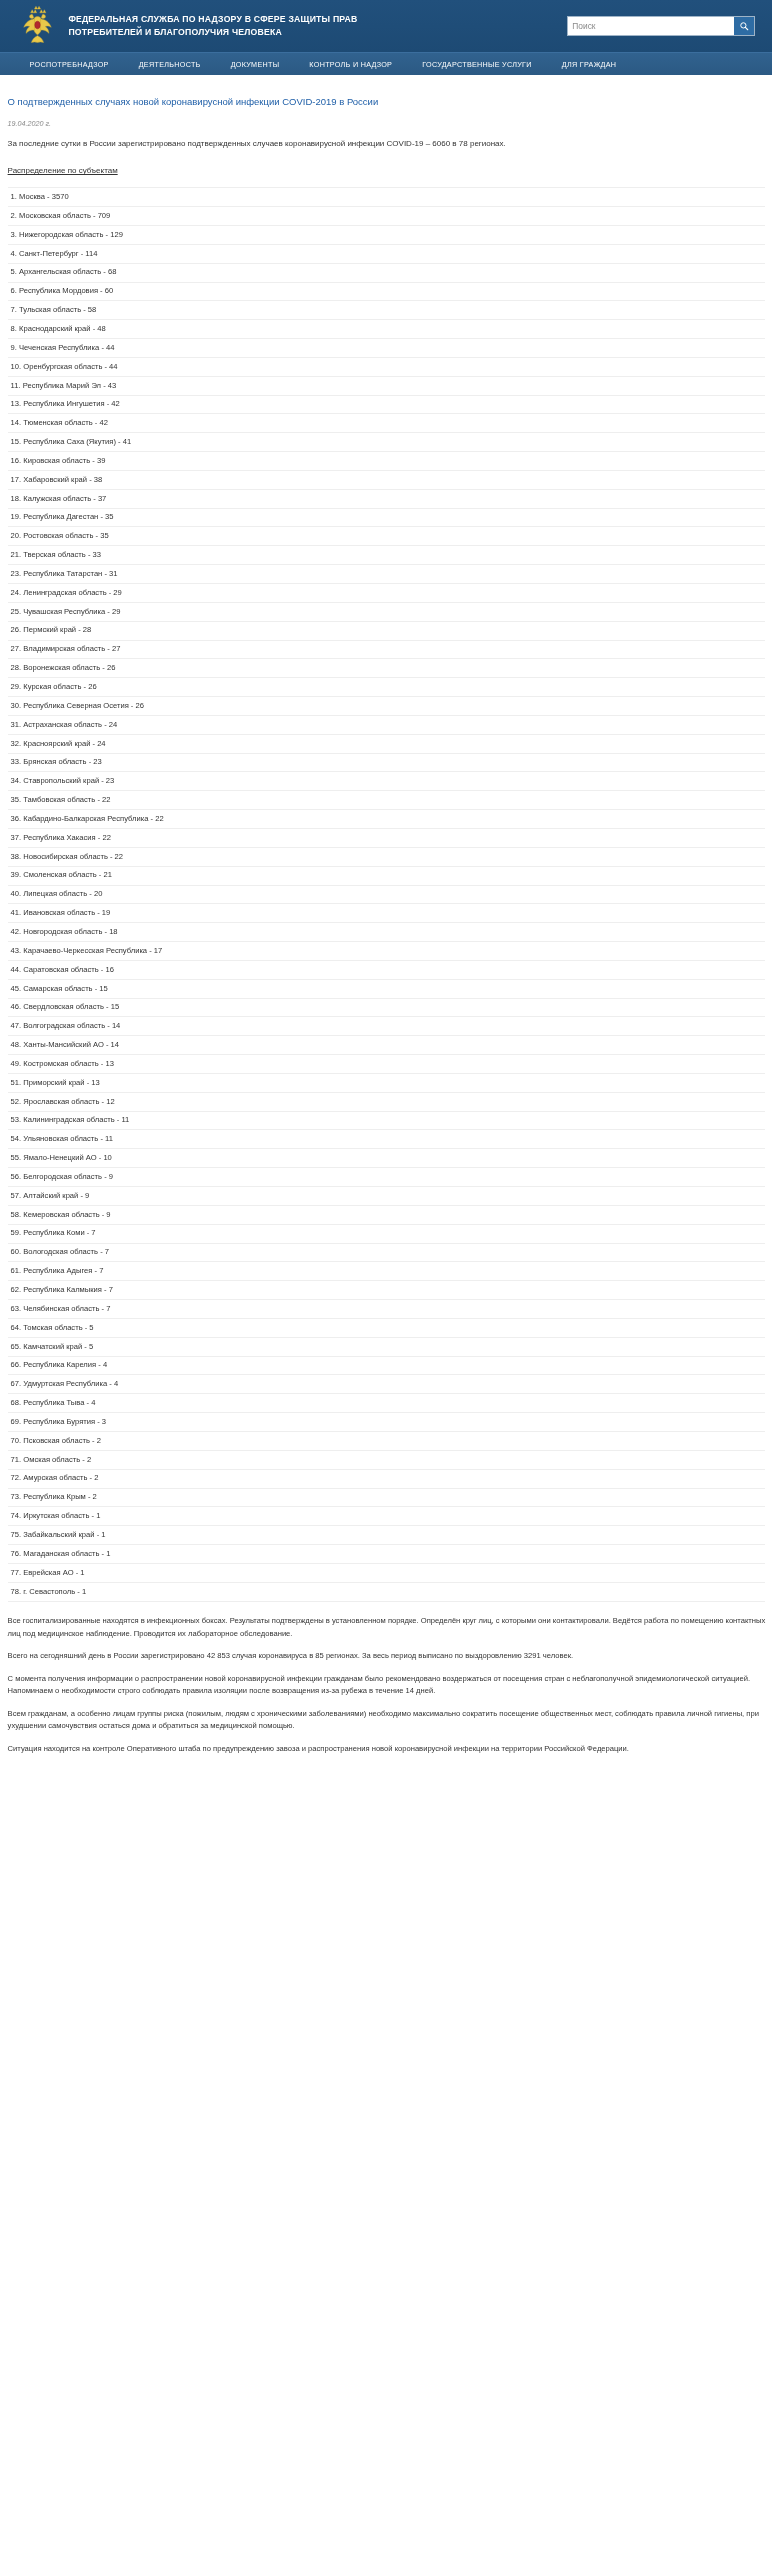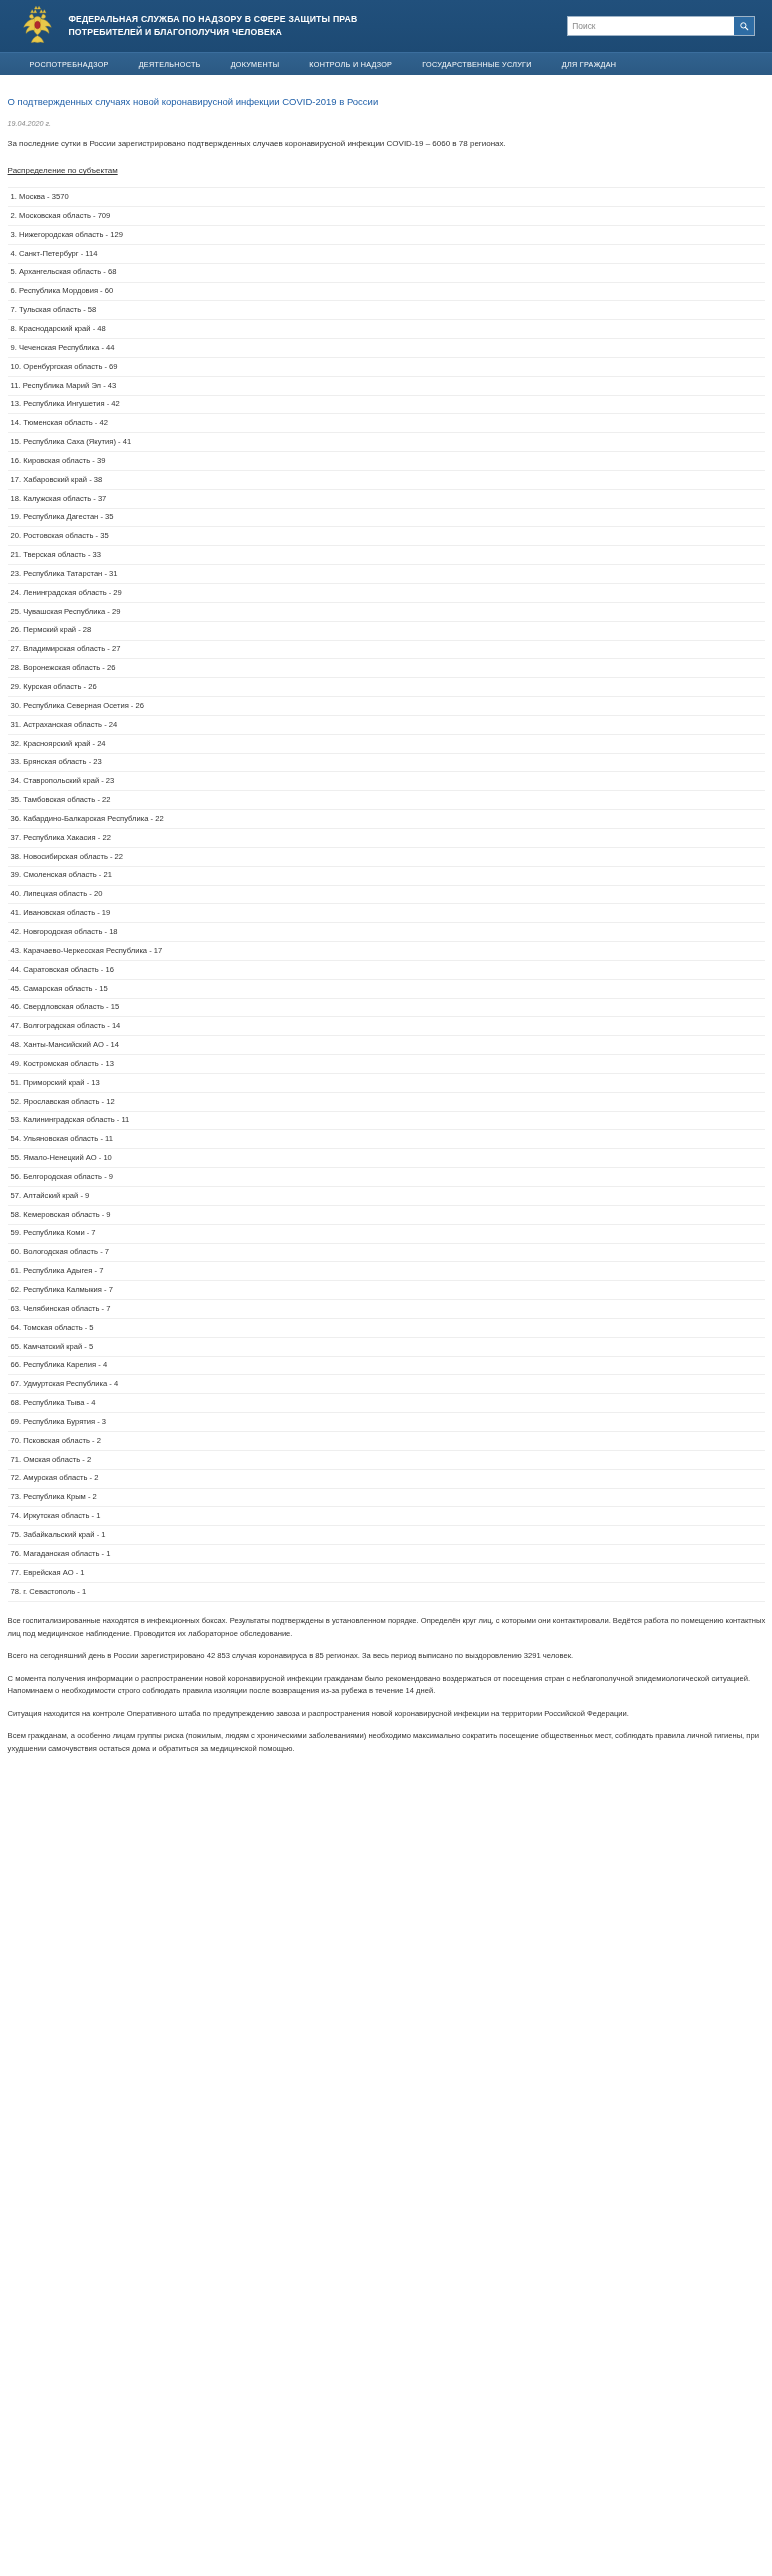--- a/index.html
+++ b/index.html
@@ -218,21 +218,21 @@
   <ul class="region-list">
     <li>1. Москва - 3570</li>
     <li>2. Московская область - 709</li>
     <li>3. Нижегородская область - 129</li>
     <li>4. Санкт-Петербург - 114</li>
     <li>5. Архангельская область - 68</li>
     <li>6. Республика Мордовия - 60</li>
     <li>7. Тульская область - 58</li>
     <li>8. Краснодарский край - 48</li>
     <li>9. Чеченская Республика - 44</li>
-    <li>10. Оренбургская область - 69</li>
+    <li>10. Оренбургская область - 44</li>
     <li>11. Республика Марий Эл - 43</li>
     <li>13. Республика Ингушетия - 42</li>
     <li>14. Тюменская область - 42</li>
     <li>15. Республика Саха (Якутия) - 41</li>
     <li>16. Кировская область - 39</li>
     <li>17. Хабаровский край - 38</li>
     <li>18. Калужская область - 37</li>
     <li>19. Республика Дагестан - 35</li>
     <li>20. Ростовская область - 35</li>
     <li>21. Тверская область - 33</li>
@@ -289,18 +289,18 @@
     <li>74. Иркутская область - 1</li>
     <li>75. Забайкальский край - 1</li>
     <li>76. Магаданская область - 1</li>
     <li>77. Еврейская АО - 1</li>
     <li>78. г. Севастополь - 1</li>
   </ul>
 
   <p class="para">Все госпитализированные находятся в инфекционных боксах. Результаты подтверждены в установленном порядке. Определён круг лиц, с которыми они контактировали. Ведётся работа по помещению контактных лиц под медицинское наблюдение. Проводится их лабораторное обследование.</p>
   <p class="para">Всего на сегодняшний день в России зарегистрировано 42 853 случая коронавируса в 85 регионах. За весь период выписано по выздоровлению 3291 человек.</p>
   <p class="para">С момента получения информации о распространении новой коронавирусной инфекции гражданам было рекомендовано воздержаться от посещения стран с неблагополучной эпидемиологической ситуацией. Напоминаем о необходимости строго соблюдать правила изоляции после возвращения из-за рубежа в течение 14 дней.</p>
+  <p class="para">Всем гражданам, а особенно лицам группы риска (пожилым, людям с хроническими заболеваниями) необходимо максимально сократить посещение общественных мест, соблюдать правила личной гигиены, при ухудшении самочувствия остаться дома и обратиться за медицинской помощью.</p>
   <p class="para">Ситуация находится на контроле Оперативного штаба по предупреждению завоза и распространения новой коронавирусной инфекции на территории Российской Федерации.</p>
-  <p class="para">Всем гражданам, а особенно лицам группы риска (пожилым, людям с хроническими заболеваниями) необходимо максимально сократить посещение общественных мест, соблюдать правила личной гигиены, при ухудшении самочувствия остаться дома и обратиться за медицинской помощью.</p>
 
   <div class="footer-spacer"></div>
 </div>
 
 
 </body></html>

